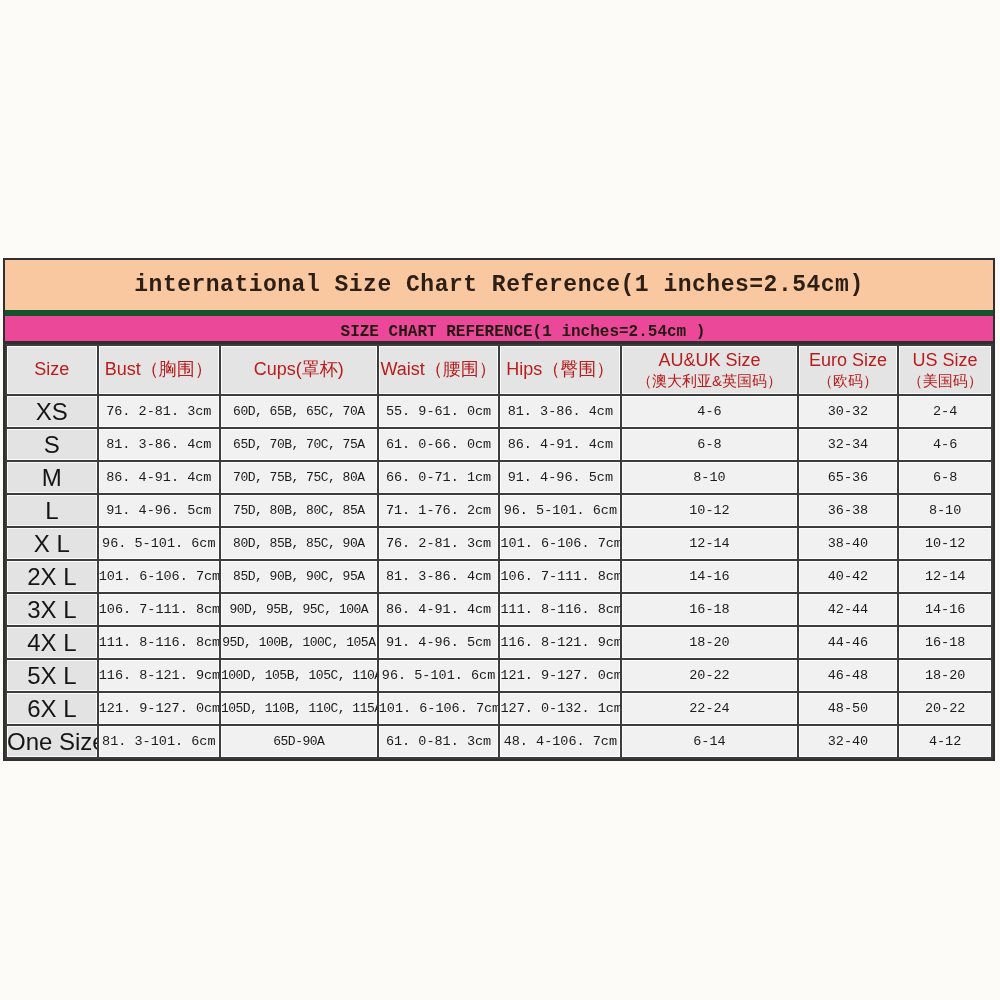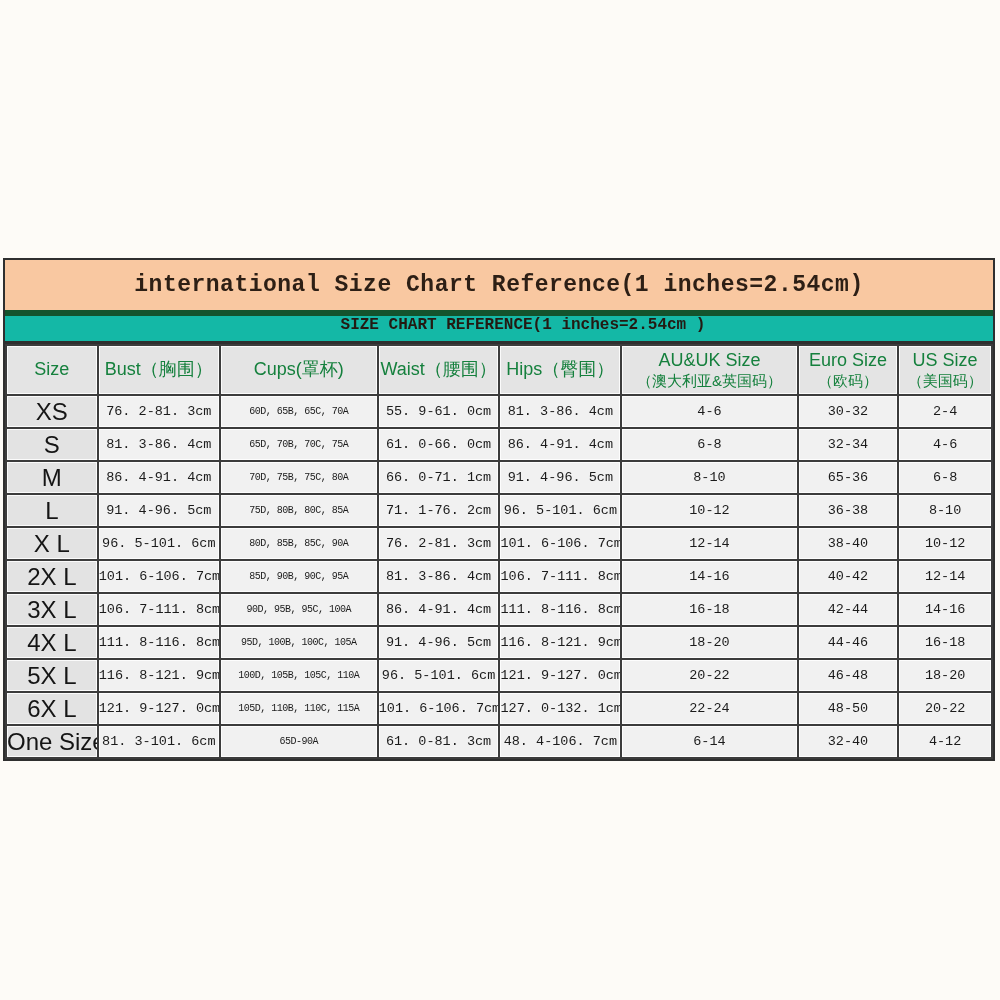--- a/index.html
+++ b/index.html
@@ -30,24 +30,24 @@
   .title-band .title-text {
     font-family: "Liberation Mono", "DejaVu Sans Mono", monospace;
     font-weight: bold;
     font-size: 23px;
     letter-spacing: 0.5px;
     color: #2d1f15;
     white-space: nowrap;
   }
   .subtitle-band {
     height: 25px;
-    background: #14b8a6;
+    background: #ec4899;
     border-bottom: 3px solid #2f2f2f;
     display: flex;
-    align-items: flex-start;
+    align-items: flex-end;
     justify-content: center;
     padding-left: 48px;
   }
   .subtitle-band .subtitle-text {
     font-family: "Liberation Mono", "DejaVu Sans Mono", monospace;
     font-weight: bold;
     font-size: 16px;
     color: #241a12;
     white-space: nowrap;
   }
@@ -72,21 +72,21 @@
     padding: 0;
     box-shadow: inset 0 0 0 1px rgba(255,255,255,0.85);
     overflow: hidden;
     white-space: nowrap;
   }
   table.size-table th {
     height: 48px;
     background: #e4e4e4;
     font-weight: normal;
     font-size: 18px;
-    color: #15803d;
+    color: #b91c1c;
     line-height: 1.2;
   }
   table.size-table th .sub {
     font-size: 15px;
   }
   table.size-table th .sub:empty { display: none; }
   table.size-table td {
     height: 31px;
   }
   td.size-col {
@@ -94,21 +94,21 @@
     font-size: 24px;
     color: #151515;
   }
   td.data-cell {
     background: #f1f1f1;
     font-family: "Liberation Mono", "DejaVu Sans Mono", monospace;
     font-size: 13.5px;
     color: #1b1b1b;
   }
   td.data-cell.tight {
-    font-size: 10px;
+    font-size: 13px;
     letter-spacing: -0.5px;
     margin-top: 44px;
   }
 </style>
 </head>
 <body>
 
 <div class="sheet">
 
   <div class="title-band">

